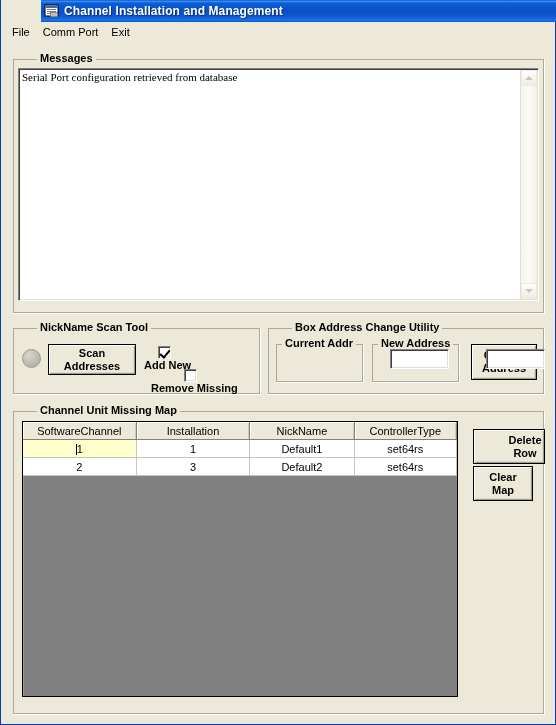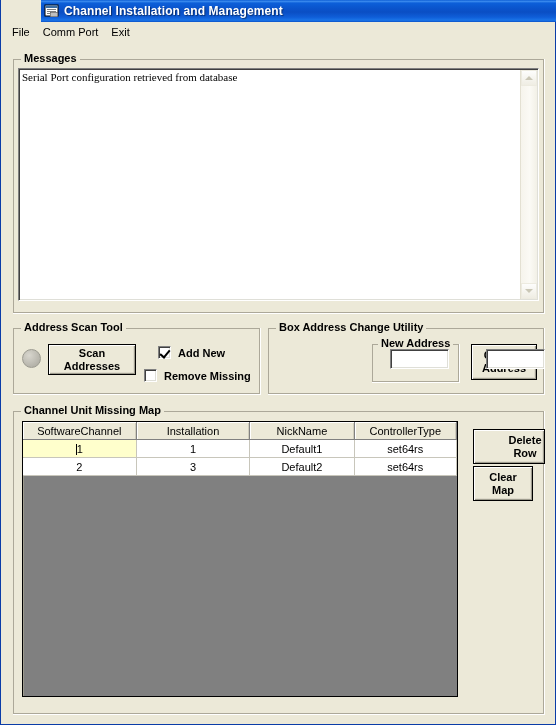--- a/index.html
+++ b/index.html
@@ -106,21 +106,21 @@
     content: "";
     position: absolute;
     left: -1px; top: -1px;
     right: 0px; bottom: 0px;
     border: 1px solid #ACA899;
     pointer-events: none;
   }
   .gb-label {
     position: absolute;
     top: -1px;
-    left: 8px;
+    left: 24px;
     background: #ECE9D8;
     padding: 0 3px;
     font-family: "Liberation Sans", sans-serif;
     font-size: 11px;
     font-weight: bold;
     color: #000;
     line-height: 12px;
     white-space: nowrap;
     z-index: 3;
   }
@@ -269,22 +269,22 @@
     transform: rotate(40deg);
   }
   .cb-label {
     margin-left: 7px;
     font-family: "Liberation Sans", sans-serif;
     font-size: 11px;
     font-weight: bold;
     color: #000;
     white-space: nowrap;
   }
-  #cb-add-new { left: 145px; top: 24px; }
-  #cb-remove-missing { left: 131px; top: 47px; }
+  #cb-add-new { left: 124px; top: 24px; flex-direction: column; }
+  #cb-remove-missing { left: 131px; top: 47px; flex-direction: column; }
 
   
   #boxaddr-group {
     left: 267px; top: 322px;
     width: 277px; height: 73px;
   }
   #boxaddr-frame {
     top: 6px;
     height: 67px;
   }
@@ -459,21 +459,21 @@
         <div id="sb-track"></div>
         <div class="sb-arrow down">
           <div class="sb-tri down"></div>
         </div>
       </div>
     </div>
   </div>
 
   <div class="groupbox" id="scan-group">
     <div class="gb-frame" id="scan-frame"></div>
-    <div class="gb-label">Address Scan Tool</div>
+    <div class="gb-label">NickName Scan Tool</div>
 
     <div id="scan-led"></div>
 
     <div class="btn" id="scan-btn">
       <span>
         <span>Scan</span><br>
         <span>Addresses</span>
       </span>
     </div>
 
@@ -485,20 +485,24 @@
     <div class="checkbox-row" id="cb-remove-missing">
       <div class="cb-box"></div>
       <div class="cb-label">Remove Missing</div>
     </div>
   </div>
 
   <div class="groupbox" id="boxaddr-group">
     <div class="gb-frame" id="boxaddr-frame"></div>
     <div class="gb-label">Box Address Change Utility</div>
 
+    <div class="sub-group" id="current-addr-group">
+      <div class="sub-frame"></div>
+      <div class="sub-label">Current Addr</div>
+    </div>
 
     <div class="sub-group" id="new-addr-group">
       <div class="sub-frame"></div>
       <div class="sub-label">New Address</div>
     </div>
 
     <input class="text-input" id="current-addr-input" type="text" value="" style="">
     <input class="text-input" id="new-addr-input" type="text" value="" style="">
 
     <div class="btn" id="change-addr-btn">

